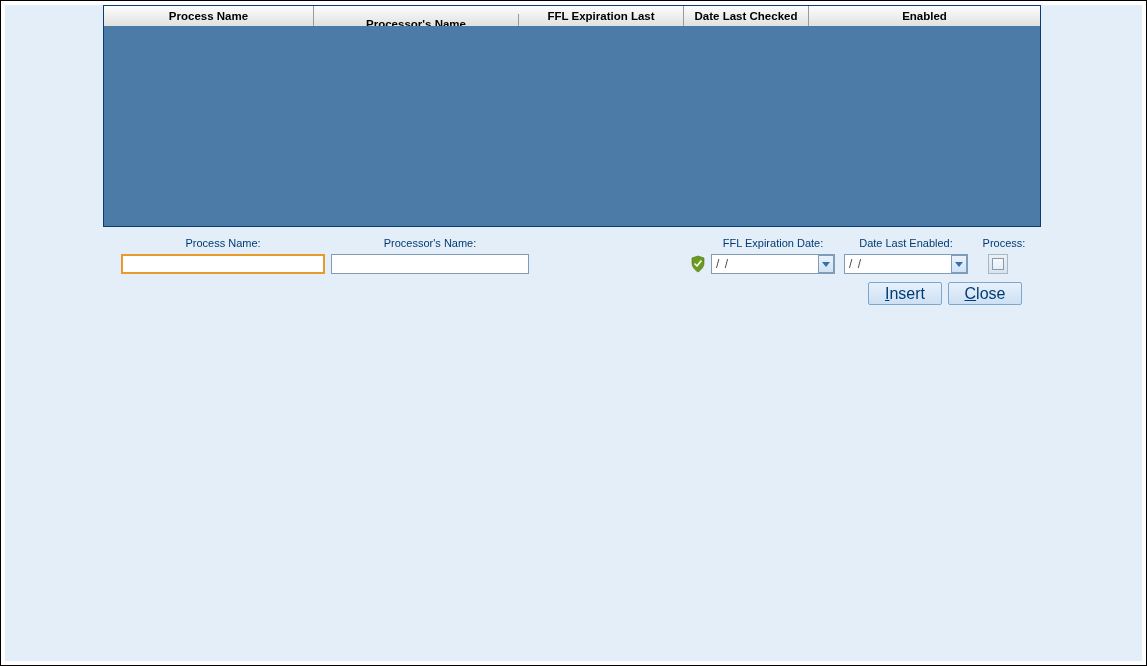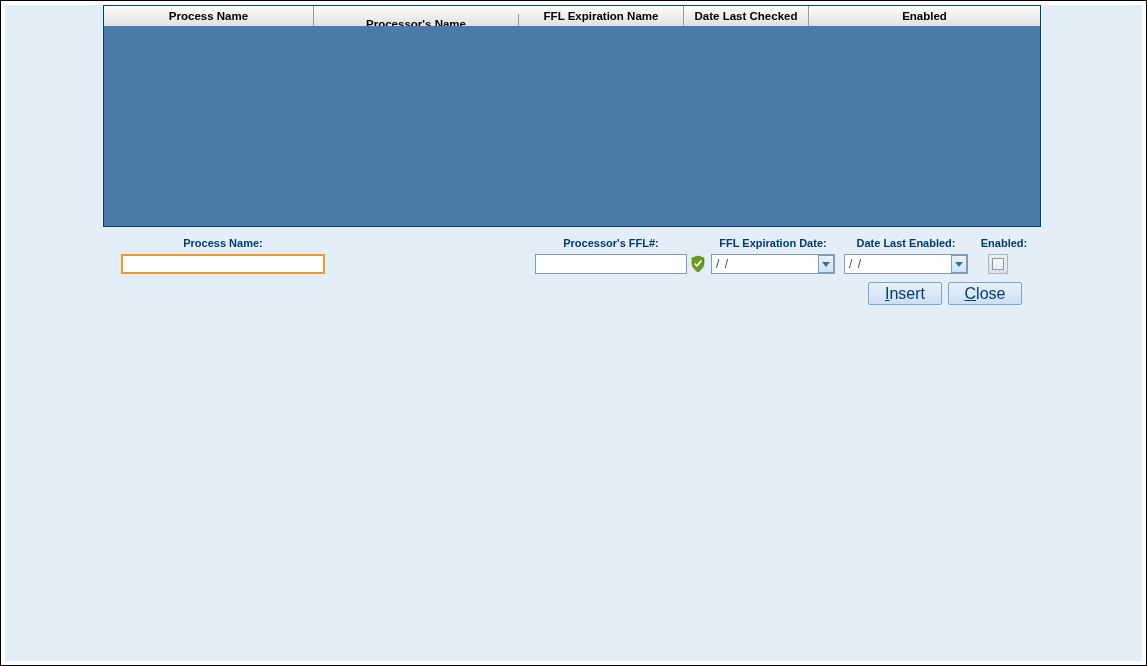--- a/index.html
+++ b/index.html
@@ -73,21 +73,20 @@
     position: absolute;
     top: 0;
   }
   .form-label {
     font-size: 11px;
     color: #003b74;
     text-align: center;
     display: block;
     height: 18px;
     line-height: 14px;
-    font-weight: bold;
   }
   .text-input {
     width: 100%;
     height: 20px;
     border: 1px solid #7f9db9;
     background: #fff;
     font-size: 12px;
     padding: 0 4px;
     color: #003b74;
   }
@@ -171,39 +170,39 @@
 </head>
 <body>
 
 <div class="outer">
   <div class="panel">
 
     <div class="grid-box">
       <div class="grid-header">
         <div class="col col-process-name">Process Name</div>
         <div class="col col-processor-name">Processor's Name</div>
-        <div class="col col-exp">FFL Expiration Name</div>
+        <div class="col col-exp">FFL Expiration Last</div>
         <div class="col col-checked">Date Last Checked</div>
         <div class="col col-enabled">Enabled</div>
       </div>
       <div class="grid-body"></div>
     </div>
 
     <div class="form-row">
 
       <div class="form-field" style="left:0px; width:204px;">
         <span class="form-label">Process Name:</span>
         <input type="text" class="text-input focused" value="" style="">
       </div>
 
-
-      <div class="form-field" style="left:414px; width:152px;">
-        <span class="form-label">Processor's FFL#:</span>
+      <div class="form-field" style="left:210px; width:198px;">
+        <span class="form-label">Processor's Name:</span>
         <input type="text" class="text-input" value="" style="">
       </div>
+
 
       <div class="shield" style="left:569px;">
         <svg width="16" height="18" viewBox="0 0 16 18">
           <path d="M8 1 L14 3 V8 C14 12 11 15 8 17 C5 15 2 12 2 8 V3 Z" fill="#6a9a1f" stroke="#49710f" stroke-width="0.6"></path>
           <path d="M5 9 L7 11 L11 6" fill="none" stroke="#fff" stroke-width="1.6" stroke-linecap="round" stroke-linejoin="round"></path>
         </svg>
       </div>
 
       <div class="form-field" style="left:590px; width:124px;">
         <span class="form-label" style="width:150px; margin-left:-13px;">FFL Expiration Date:</span>
@@ -223,21 +222,21 @@
           <span class="date-text">  /  /</span>
           <div class="date-btn">
             <svg width="8" height="5" viewBox="0 0 8 5">
                 <path d="M0 0 L8 0 L4 5 Z" fill="#3b6fa3"></path>
               </svg>
           </div>
         </div>
       </div>
 
       <div class="form-field" style="left:858px; width:50px; text-align:center;">
-        <span class="form-label">Enabled:</span>
+        <span class="form-label">Process:</span>
       </div>
       <div class="checkbox-wrap" style="left:867px;">
         <div class="checkbox-inner"></div>
       </div>
 
     </div>
 
     <div class="button-row">
       <div class="btn">
         <span><span class="ul">I</span><span>nsert</span></span>

